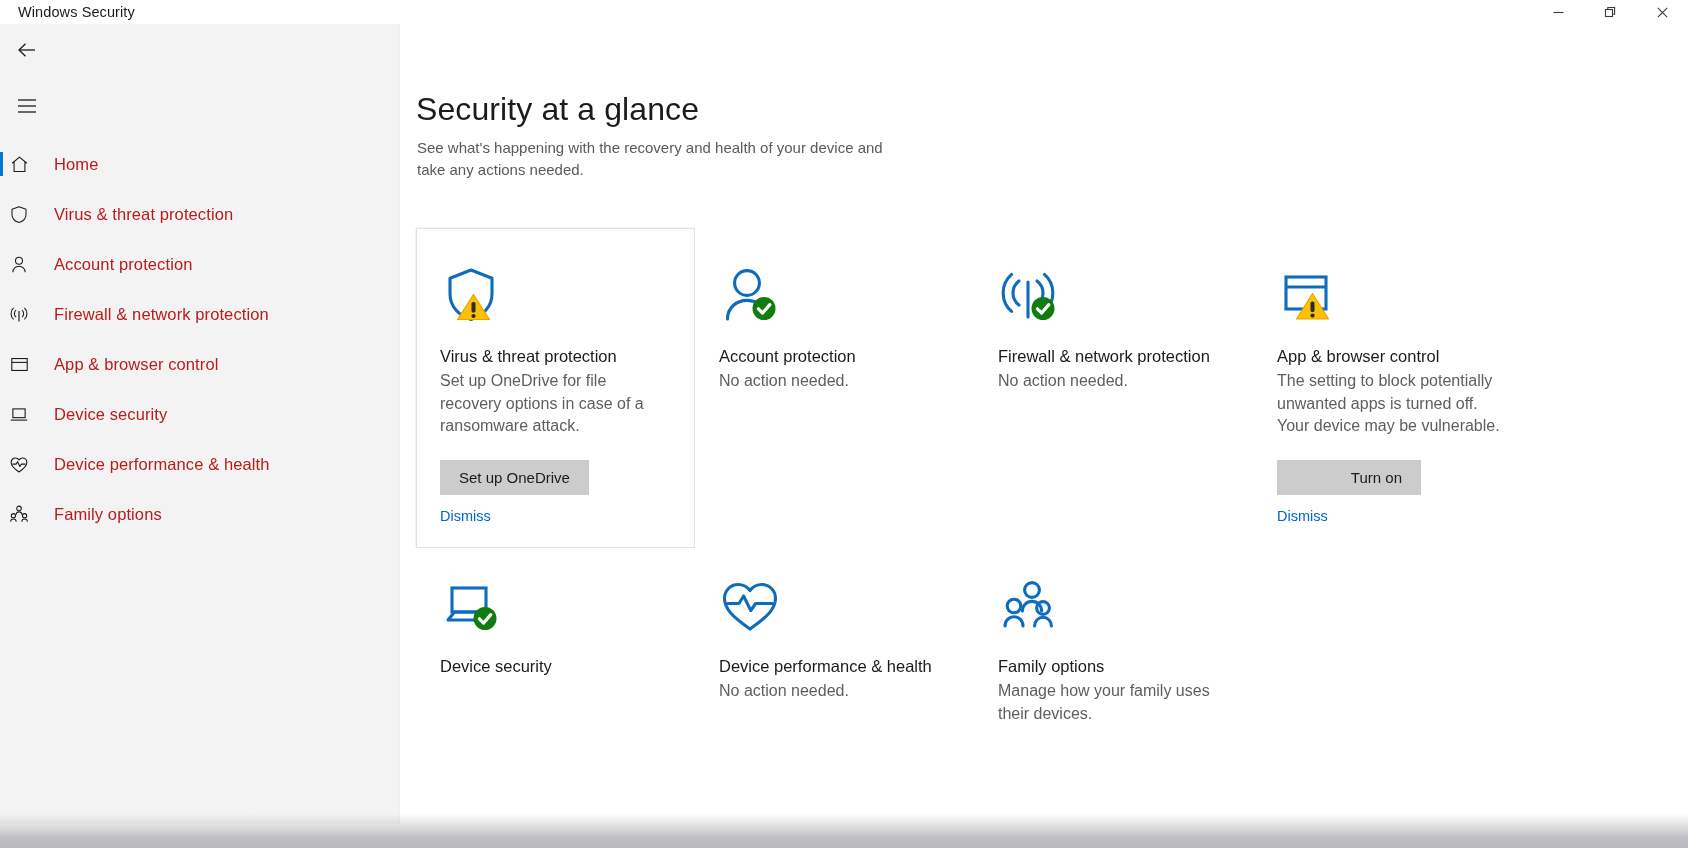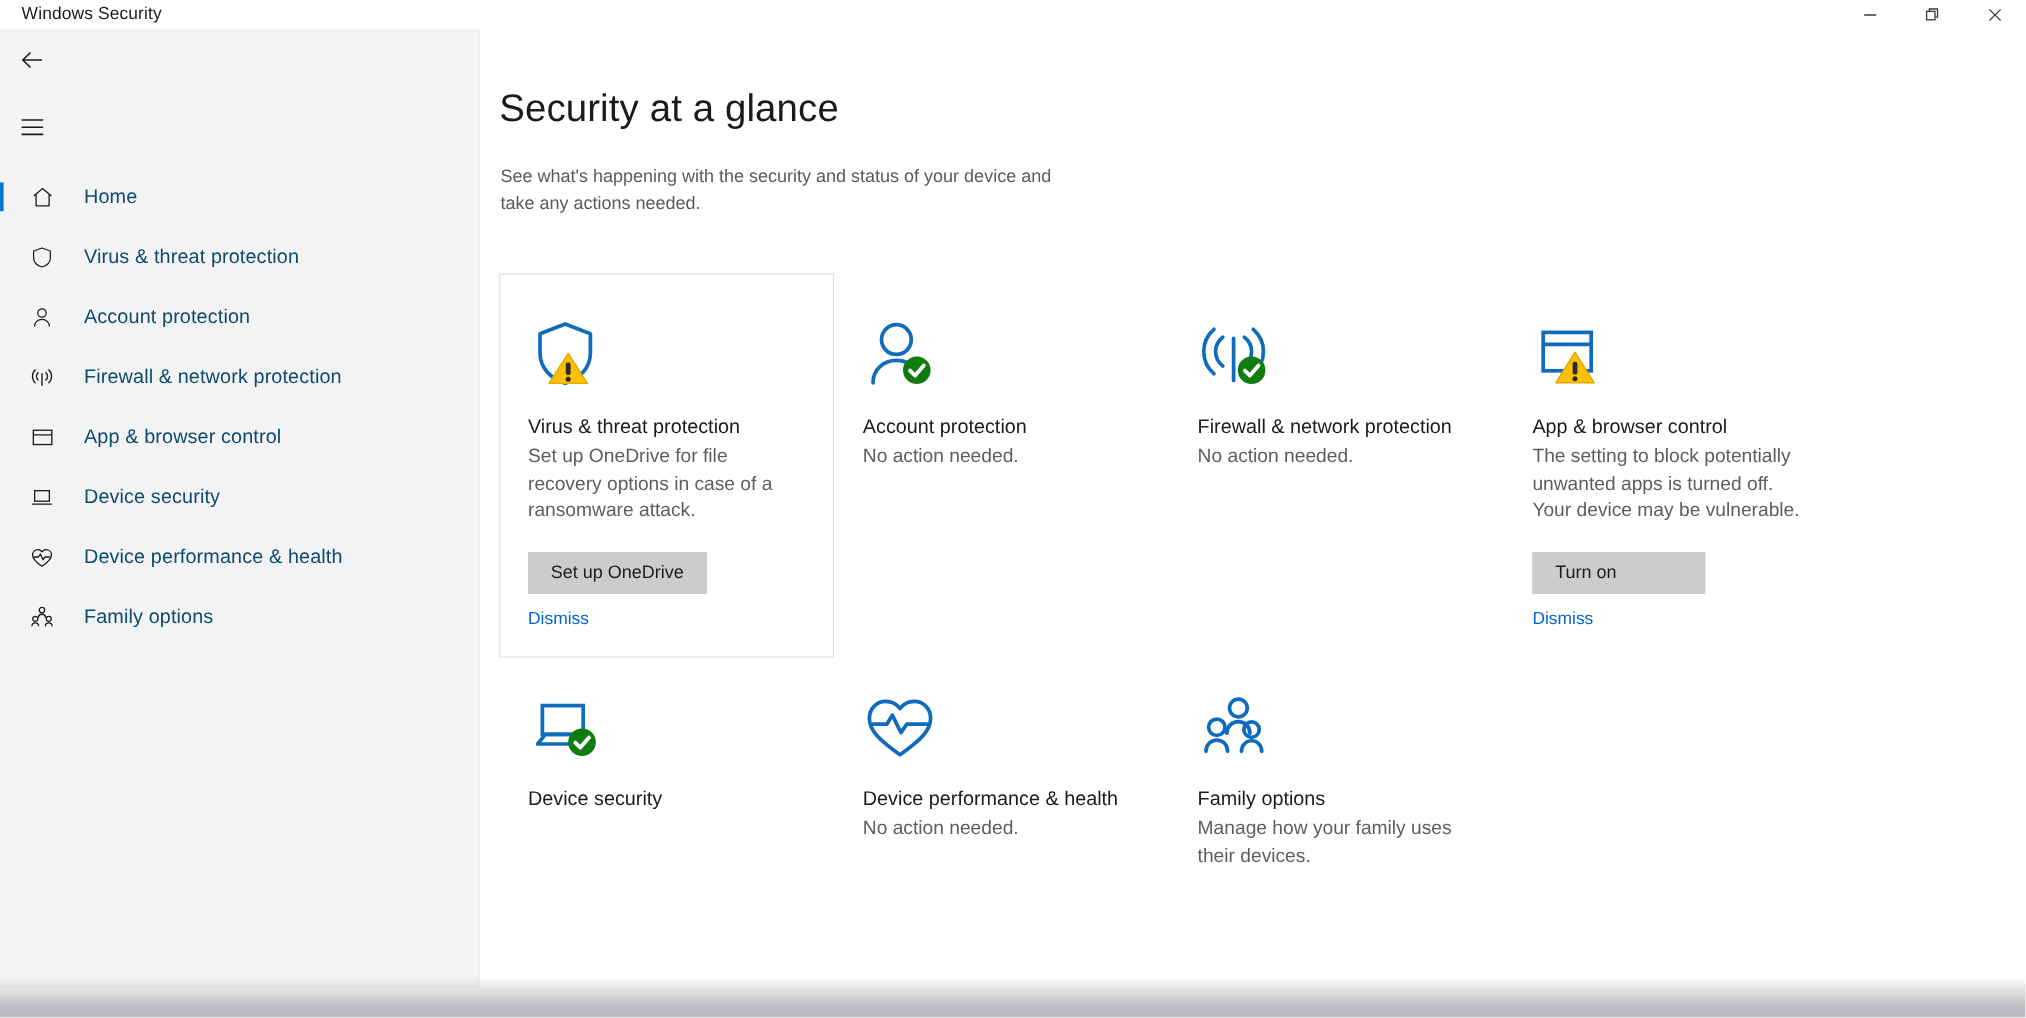--- a/index.html
+++ b/index.html
@@ -35,39 +35,39 @@
   .navbtn {
     width: 48px; height: 44px; display: flex; align-items: center; justify-content: center;
     color: #1b1b1b;
   }
   .backbtn { position: absolute; left: 3px; top: 4px; }
   .hambtn  { position: absolute; left: 3px; top: 60px; }
 
   .navlist { position: absolute; left: 0; top: 115px; width: 400px; }
   .navitem {
     position: relative; height: 50px; display: flex; align-items: center;
-    padding-left: 16px; color: #0c4a6e;
+    color: #b91c1c;
   }
   .navitem .nav-ico {
     width: 38px; display: flex; align-items: center; justify-content: center;
     color: #1b1b1b; flex: 0 0 38px;
   }
   .navitem .nav-label { font-size: 16.5px; letter-spacing: .1px; margin-left: 16px; }
   .navitem.active::before {
     content: ""; position: absolute; left: 0; top: 13px; width: 3px; height: 24px;
     background: #0078d4;
   }
 
   
   .content {
     position: absolute; left: 400px; top: 24px; width: 1288px; height: 800px;
     background: #ffffff; overflow: hidden;
   }
   .page-title {
-    position: absolute; left: 16px; top: 48px;
+    position: absolute; left: 16px; top: 67px;
     font-size: 32px; font-weight: 400; color: #1b1b1b; letter-spacing: .1px;
   }
   .page-sub {
     position: absolute; left: 17px; top: 113px; width: 470px;
     font-size: 15px; line-height: 22px; color: #5a5a5a;
   }
 
   .grid {
     position: absolute; left: 16px; top: 204px; width: 1130px;
   }
@@ -85,21 +85,21 @@
   .card-title {
     font-size: 16.5px; color: #1b1b1b; line-height: 24px; margin-top: 4px;
   }
   .card-desc {
     font-size: 16px; color: #5e5e5e; line-height: 22.5px; margin-top: 2px;
   }
   .card-btn {
     display: inline-block; margin-top: 22px; min-width: 144px;
     background: #cccccc; color: #1b1b1b; border: 1px solid #cccccc;
     font-size: 15px; font-family: "Liberation Sans", sans-serif;
-    padding: 8px 18px; text-align: left; cursor: default;
+    padding: 8px 18px; text-align: right; cursor: default;
   }
   .card-link {
     display: inline-block; margin-top: 13px; font-size: 14.5px;
     color: #0066cc; cursor: pointer;
   }
 
   .row2 .card { min-height: 210px; padding-top: 26px; }
 
   
   .bottom-fade {
@@ -245,21 +245,21 @@
       </div>
 
     </div>
   </div>
 
   <div class="scroll-strip"></div>
 
   <div class="content">
 
     <div class="page-title">Security at a glance</div>
-    <div class="page-sub">See what's happening with the security and status of your device and take any actions needed.</div>
+    <div class="page-sub">See what's happening with the recovery and health of your device and take any actions needed.</div>
 
     <div class="grid">
 
       <div class="grid-row">
 
         <div class="card selected">
           <div class="icon-wrap">
             <svg width="62" height="62" viewBox="0 0 62 62">
               <path d="M31 6 L52 14.2 V30 c0 13-9.4 21.8-21 25.4 C19.4 51.8 10 43 10 30 V14.2 Z" fill="none" stroke="#0f6cbd" stroke-width="3.1" stroke-linejoin="round"></path>
               <g>

